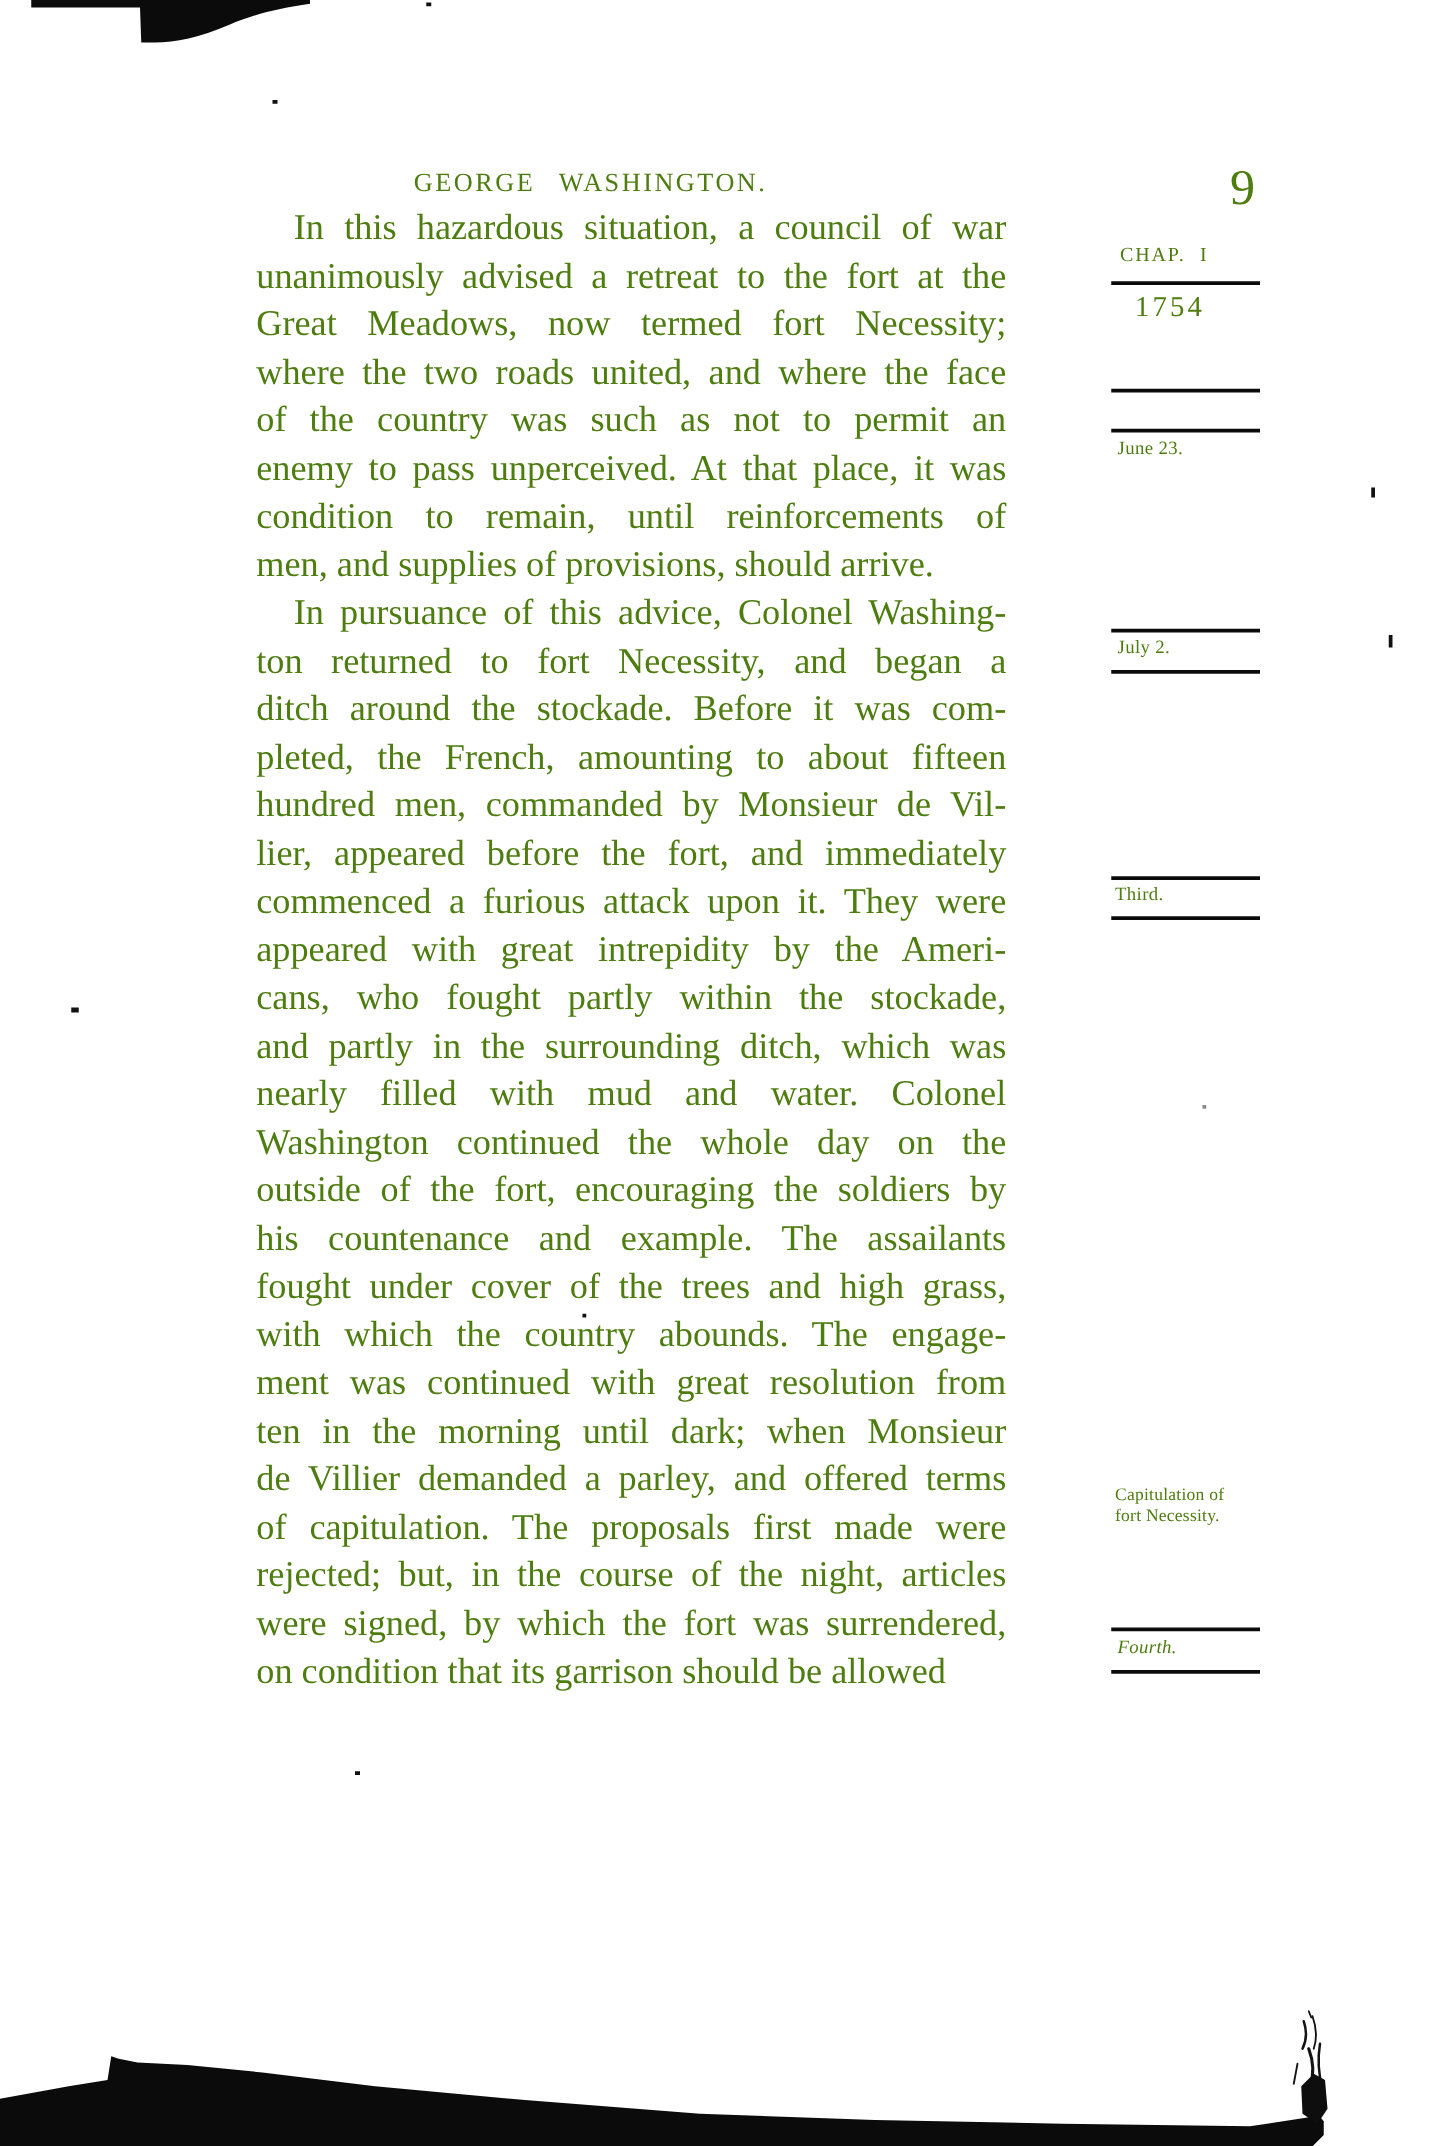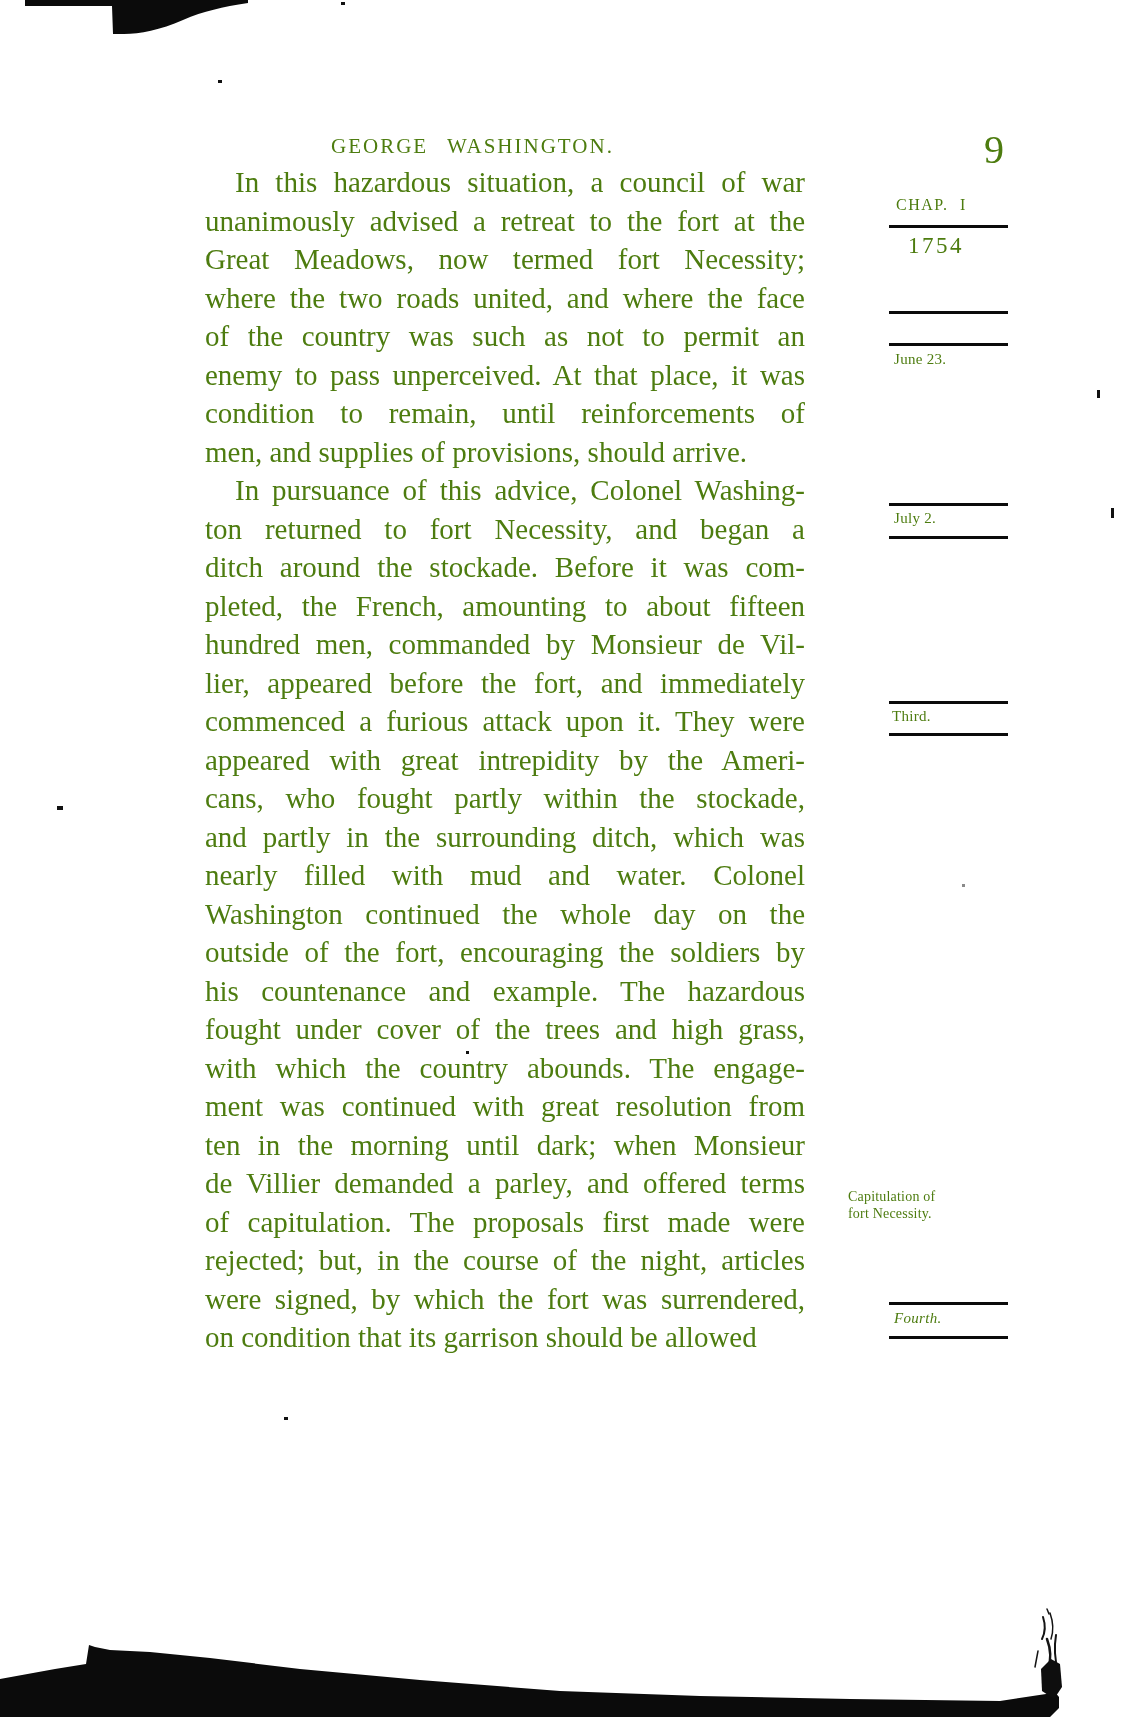--- a/index.html
+++ b/index.html
@@ -19,21 +19,21 @@
   .line.no-just{text-align:left;text-align-last:left;}
   .line.indent{padding-left:30px;}
   
   .mnote{position:absolute;font-weight:normal;white-space:nowrap;}
   .mn-chap{top:196px;left:896px;font-size:16px;letter-spacing:1.5px;word-spacing:6px;}
   .mn-year{top:233px;left:908px;font-size:23px;letter-spacing:2.5px;}
   .mn-small{font-size:15px;letter-spacing:.3px;}
   .mn-june{top:315px;left:894px;margin-top:36px;}
   .mn-july{top:510px;left:894px;}
   .mn-third{top:708px;left:892px;}
-  .mn-cap{top:1188px;left:848px;font-size:14px;line-height:17px;width:98px;white-space:normal;letter-spacing:.2px;}
+  .mn-cap{top:1188px;left:892px;font-size:14px;line-height:17px;width:98px;white-space:normal;letter-spacing:.2px;}
   .mn-fourth{top:1310px;left:894px;font-style:italic;}
   .mrule{position:absolute;left:889px;width:119px;height:3px;background:#0b0b0b;}
   
   .speck{position:absolute;background:#111;}
   
   .artifact{position:absolute;}
 </style>
 </head>
 <body>
 
@@ -61,21 +61,21 @@
       <div class="line">pleted, the French, amounting to about fifteen</div>
       <div class="line">hundred men, commanded by Monsieur de Vil-</div>
       <div class="line">lier, appeared before the fort, and immediately</div>
       <div class="line">commenced a furious attack upon it. They were</div>
       <div class="line">appeared with great intrepidity by the Ameri-</div>
       <div class="line">cans, who fought partly within the stockade,</div>
       <div class="line">and partly in the surrounding ditch, which was</div>
       <div class="line">nearly filled with mud and water. Colonel</div>
       <div class="line">Washington continued the whole day on the</div>
       <div class="line">outside of the fort, encouraging the soldiers by</div>
-      <div class="line">his countenance and example. The hazardous</div>
+      <div class="line">his countenance and example. The assailants</div>
       <div class="line">fought under cover of the trees and high grass,</div>
       <div class="line">with which the country abounds. The engage-</div>
       <div class="line">ment was continued with great resolution from</div>
       <div class="line">ten in the morning until dark; when Monsieur</div>
       <div class="line">de Villier demanded a parley, and offered terms</div>
       <div class="line">of capitulation. The proposals first made were</div>
       <div class="line">rejected; but, in the course of the night, articles</div>
       <div class="line">were signed, by which the fort was surrendered,</div>
       <div class="line no-just">on condition that its garrison should be allowed</div>
     </div>

